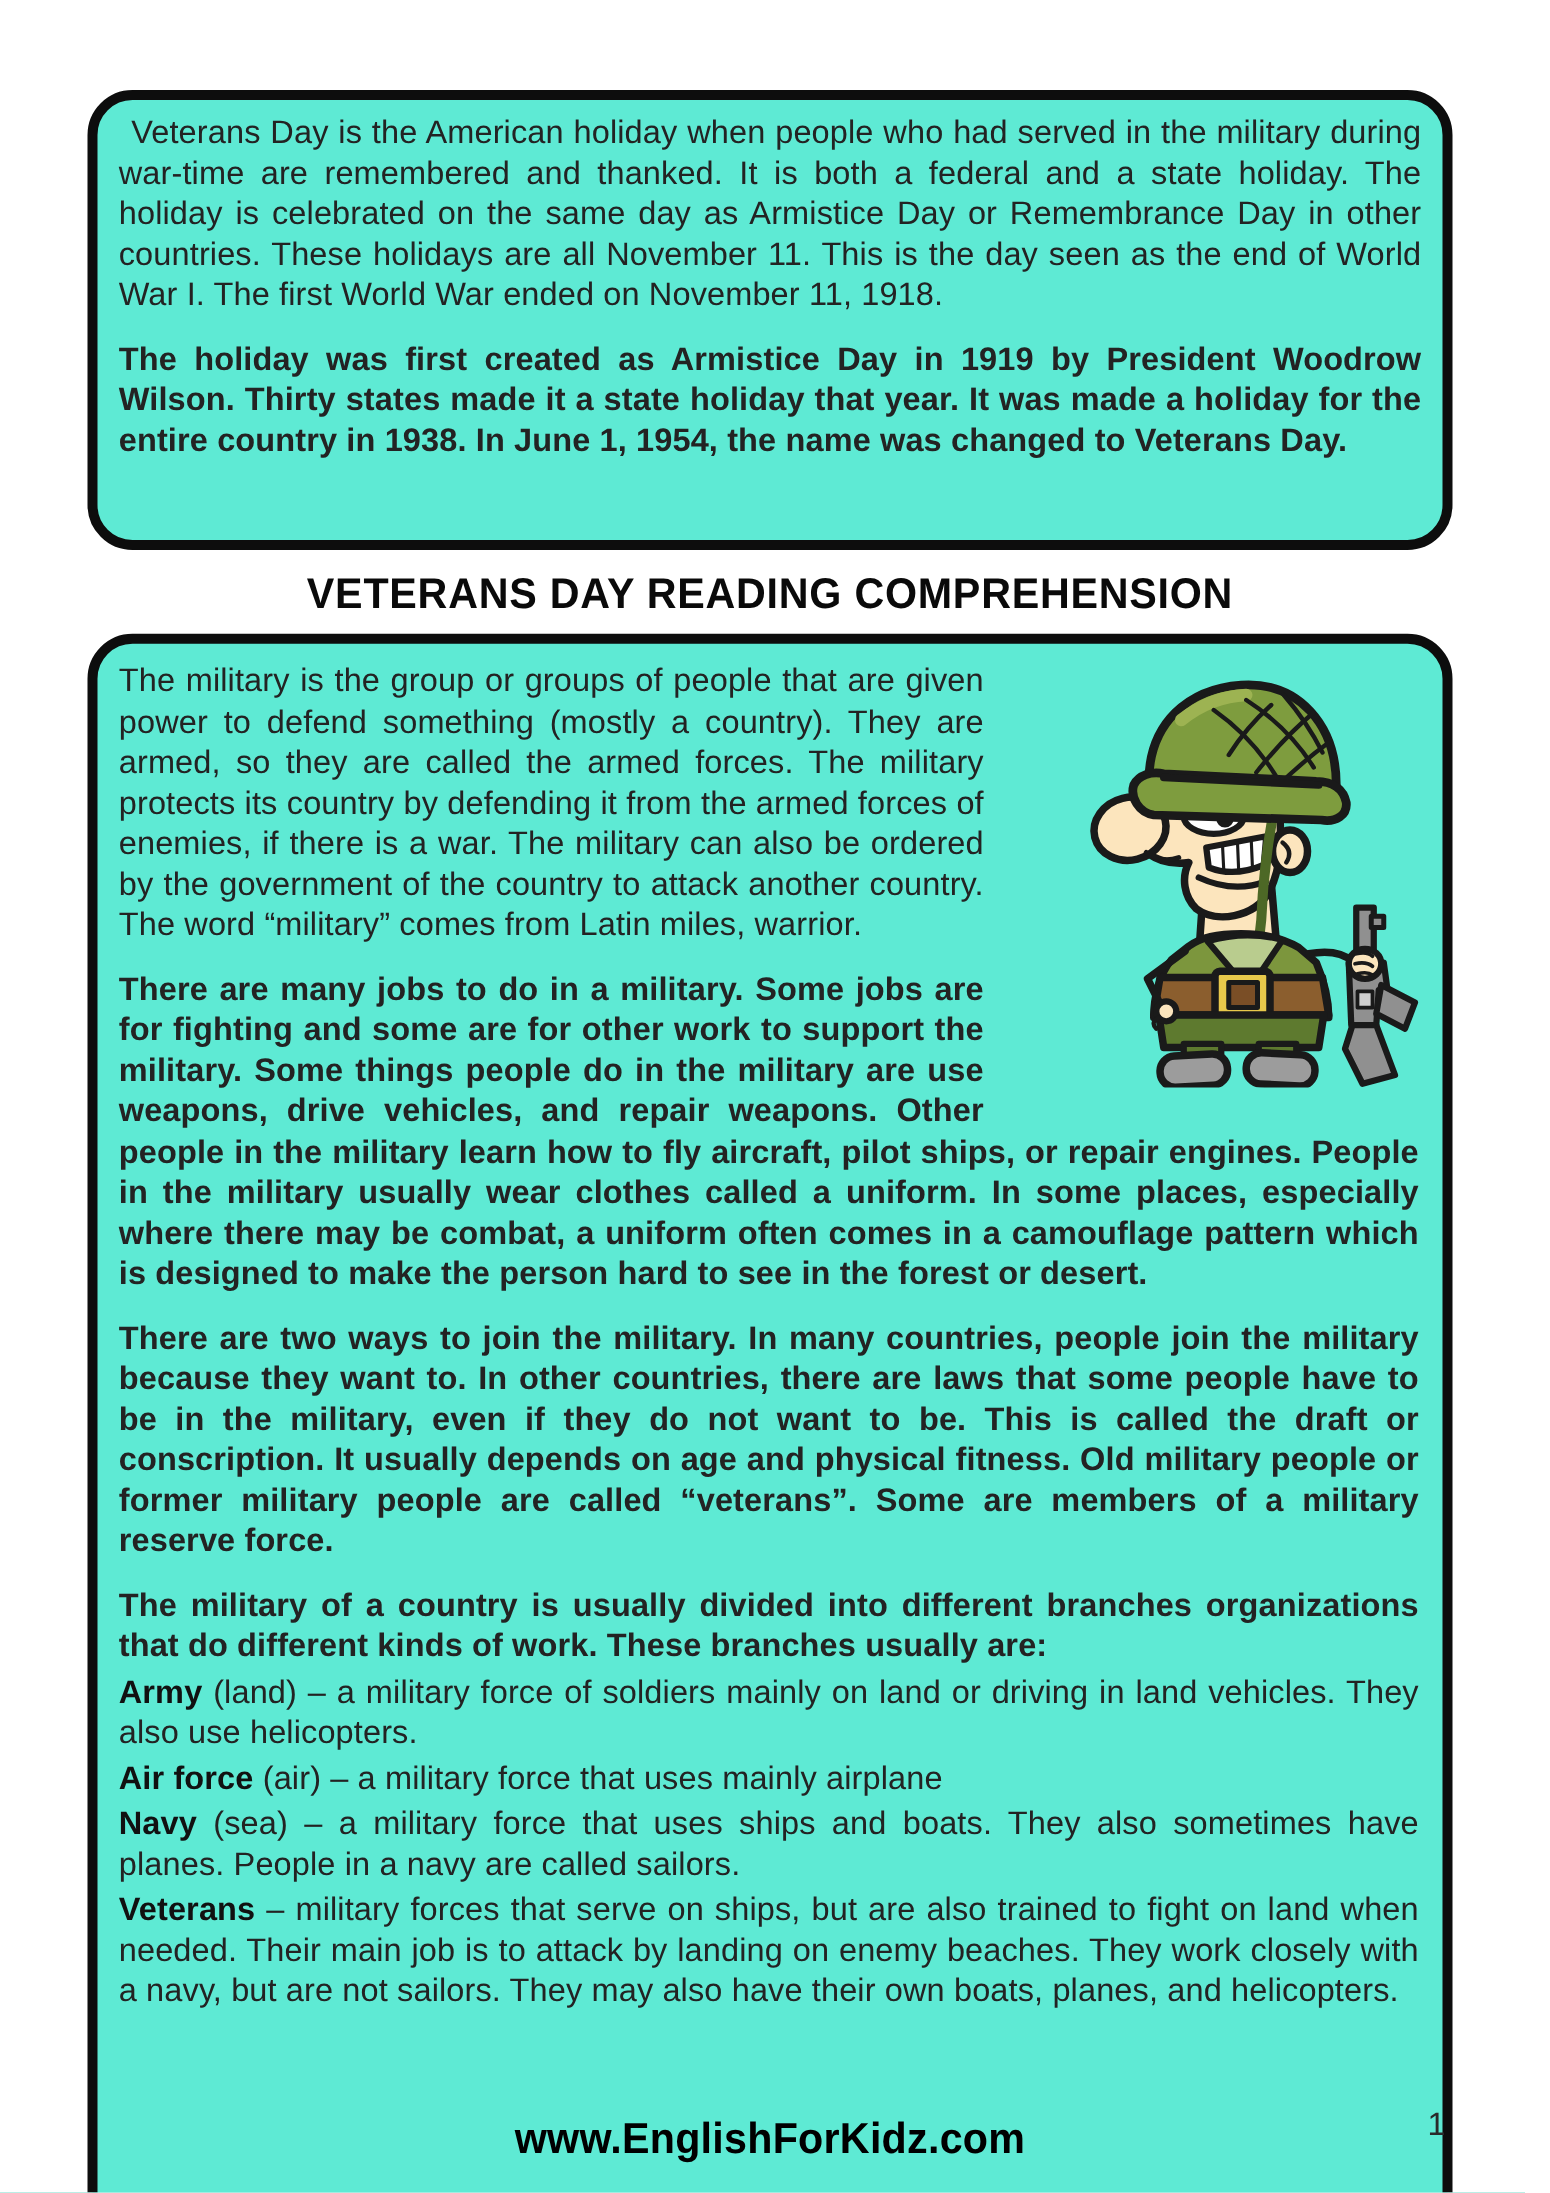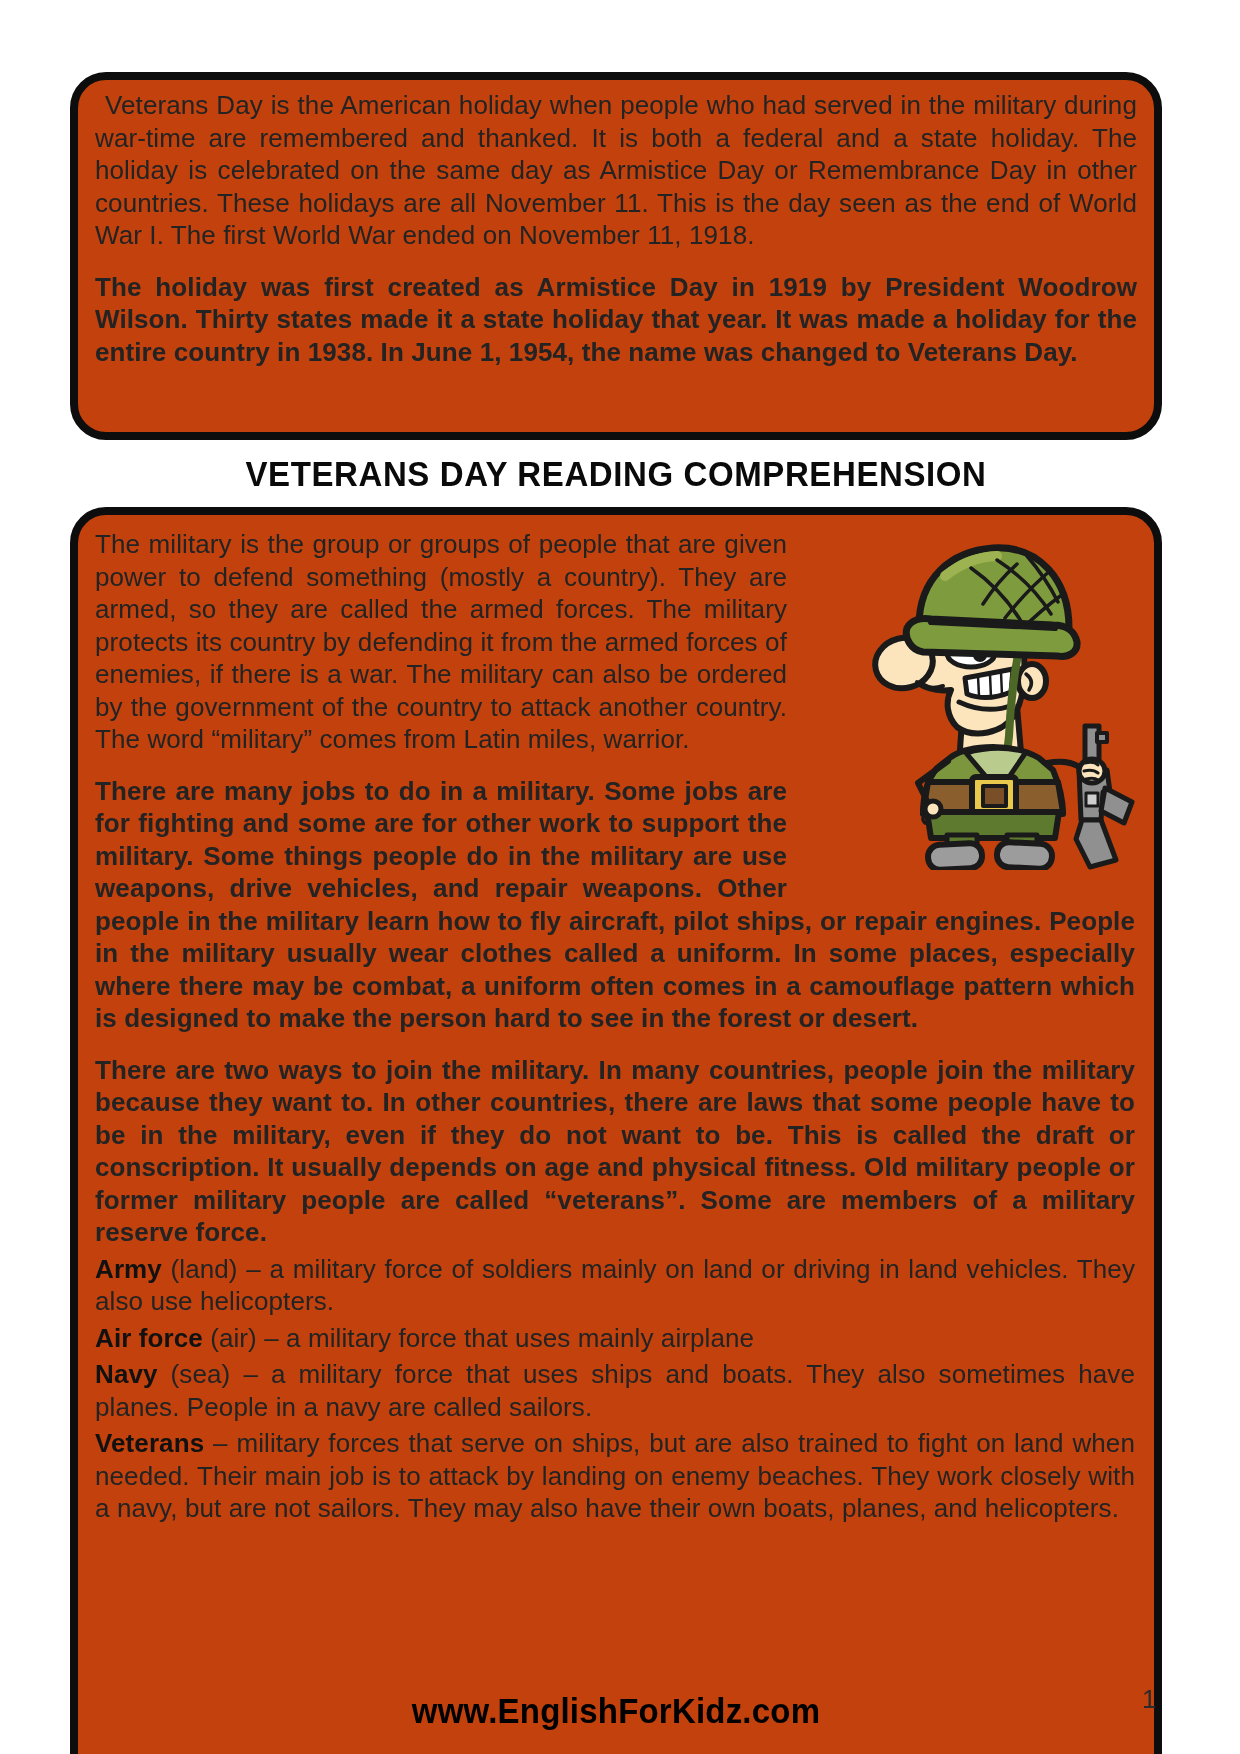--- a/index.html
+++ b/index.html
@@ -5,21 +5,21 @@
   * { margin:0; padding:0; box-sizing:border-box; }
   body { background:#e8e8e8; }
   .page {
     position:relative; width:1240px; height:1754px; margin:0 auto;
     background:#ffffff; overflow:hidden;
     font-family:"Liberation Sans", sans-serif; color:#1f1f1f;
   }
   .content { position:absolute; left:70px; top:72px; width:1092px; }
   .rbox {
     border:8px solid #0d0d0d; border-radius:36px;
-    overflow:hidden; background:#c2410c;
+    overflow:hidden; background:#5eead4;
   }
   .box-intro { height:368px; padding:9px 17px 10px 17px; }
   .box-passage { height:1396px; padding:13px 19px 4px 17px; margin-top:9px; }
   p.body-text {
     font-size:26px; line-height:32.5px; text-align:justify; color:#232323;
     letter-spacing:0.1px;
   }
   p.body-text + p.body-text.para-gap { margin-top:19px;font-weight:bold; }
   .first-indent { text-indent:10px; }
   .section-title {
@@ -126,20 +126,21 @@
             <path d="M246,233 C262,230 274,233 281,239" fill="none" stroke-width="6"></path>
             <ellipse cx="291" cy="241" rx="13" ry="12" fill="#FCE5BD" stroke-width="5"></ellipse>
             <path d="M284,233 q9,-2 13,2 M283,241 q9,-2 14,2 M285,249 q8,-2 12,1" fill="none" stroke-width="3"></path>
           </g>
         </svg>
       </div>
 
       <p class="body-text">The military is the group or groups of people that are given power to defend something (mostly a country). They are armed, so they are called the armed forces. The military protects its country by defending it from the armed forces of enemies, if there is a war. The military can also be ordered by the government of the country to attack another country. The word “military” comes from Latin miles, warrior.</p>
       <p class="body-text para-gap">There are many jobs to do in a military. Some jobs are for fighting and some are for other work to support the military. Some things people do in the military are use weapons, drive vehicles, and repair weapons. Other people in the military learn how to fly aircraft, pilot ships, or repair engines. People in the military usually wear clothes called a uniform. In some places, especially where there may be combat, a uniform often comes in a camouflage pattern which is designed to make the person hard to see in the forest or desert.</p>
       <p class="body-text para-gap">There are two ways to join the military. In many countries, people join the military because they want to. In other countries, there are laws that some people have to be in the military, even if they do not want to be. This is called the draft or conscription. It usually depends on age and physical fitness. Old military people or former military people are called “veterans”. Some are members of a military reserve force.</p>
+      <p class="body-text para-gap">The military of a country is usually divided into different branches organizations that do different kinds of work. These branches usually are:</p>
 
       <p class="body-text branch-line">
         <strong>Army</strong><span> (land) – a military force of soldiers mainly on land or driving in land vehicles. They also use helicopters.</span>
       </p>
       <p class="body-text branch-line">
         <strong>Air force</strong><span> (air) – a military force that uses mainly airplane</span>
       </p>
       <p class="body-text branch-line">
         <strong>Navy</strong><span> (sea) – a military force that uses ships and boats. They also sometimes have planes. People in a navy are called sailors.</span>
       </p>

